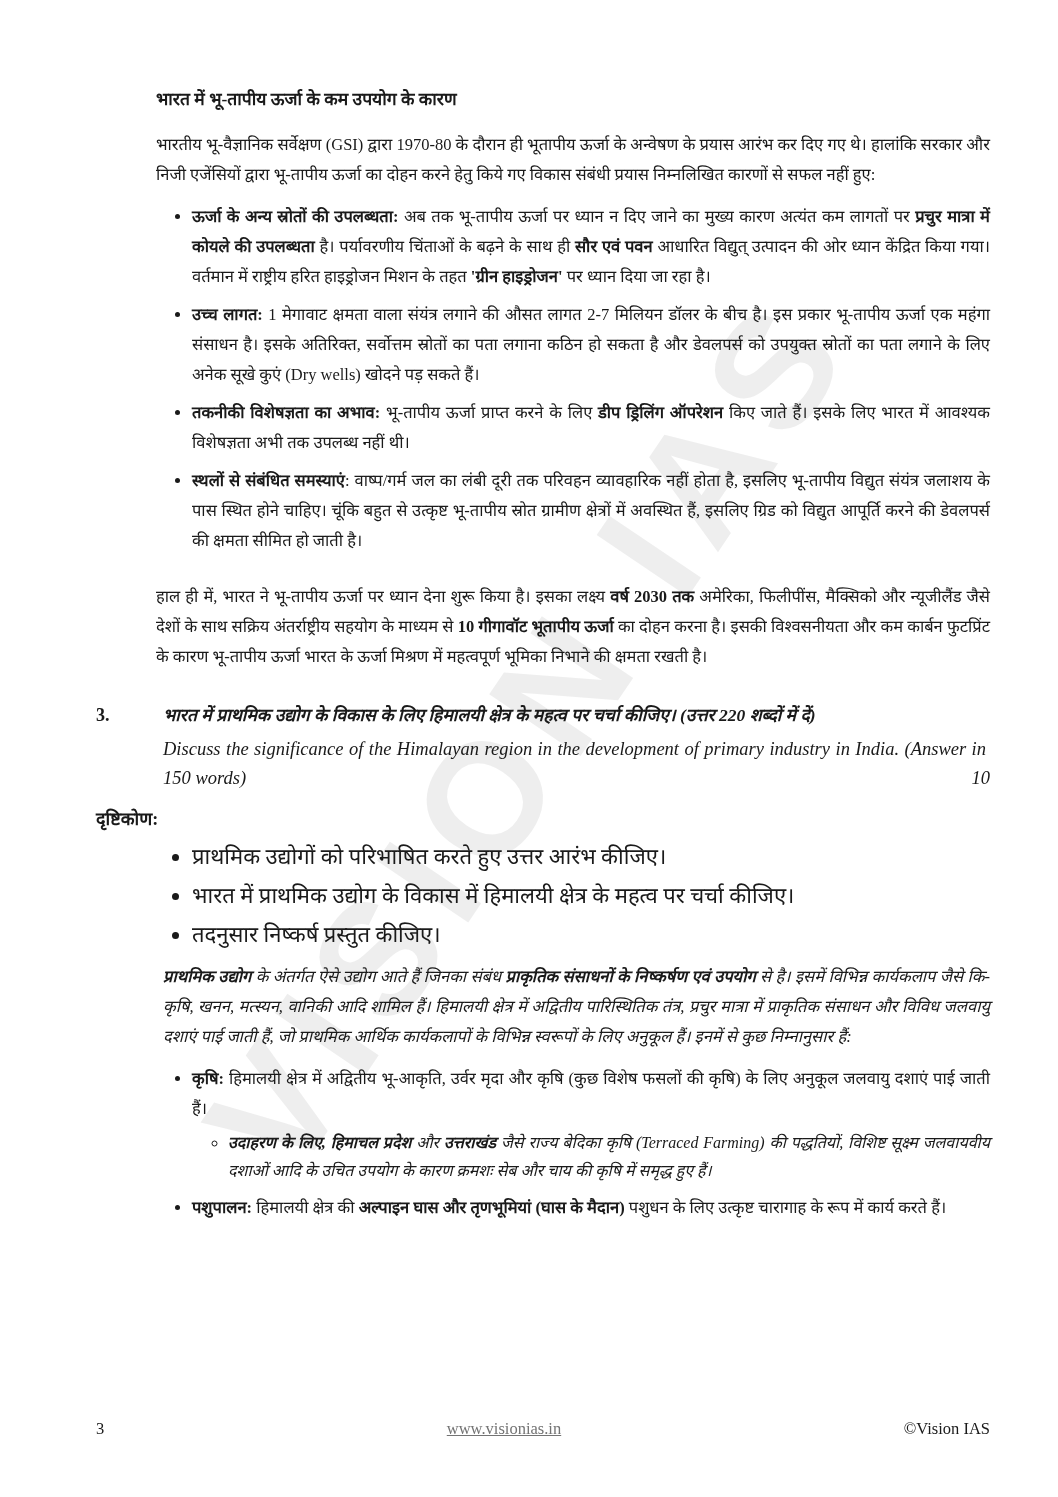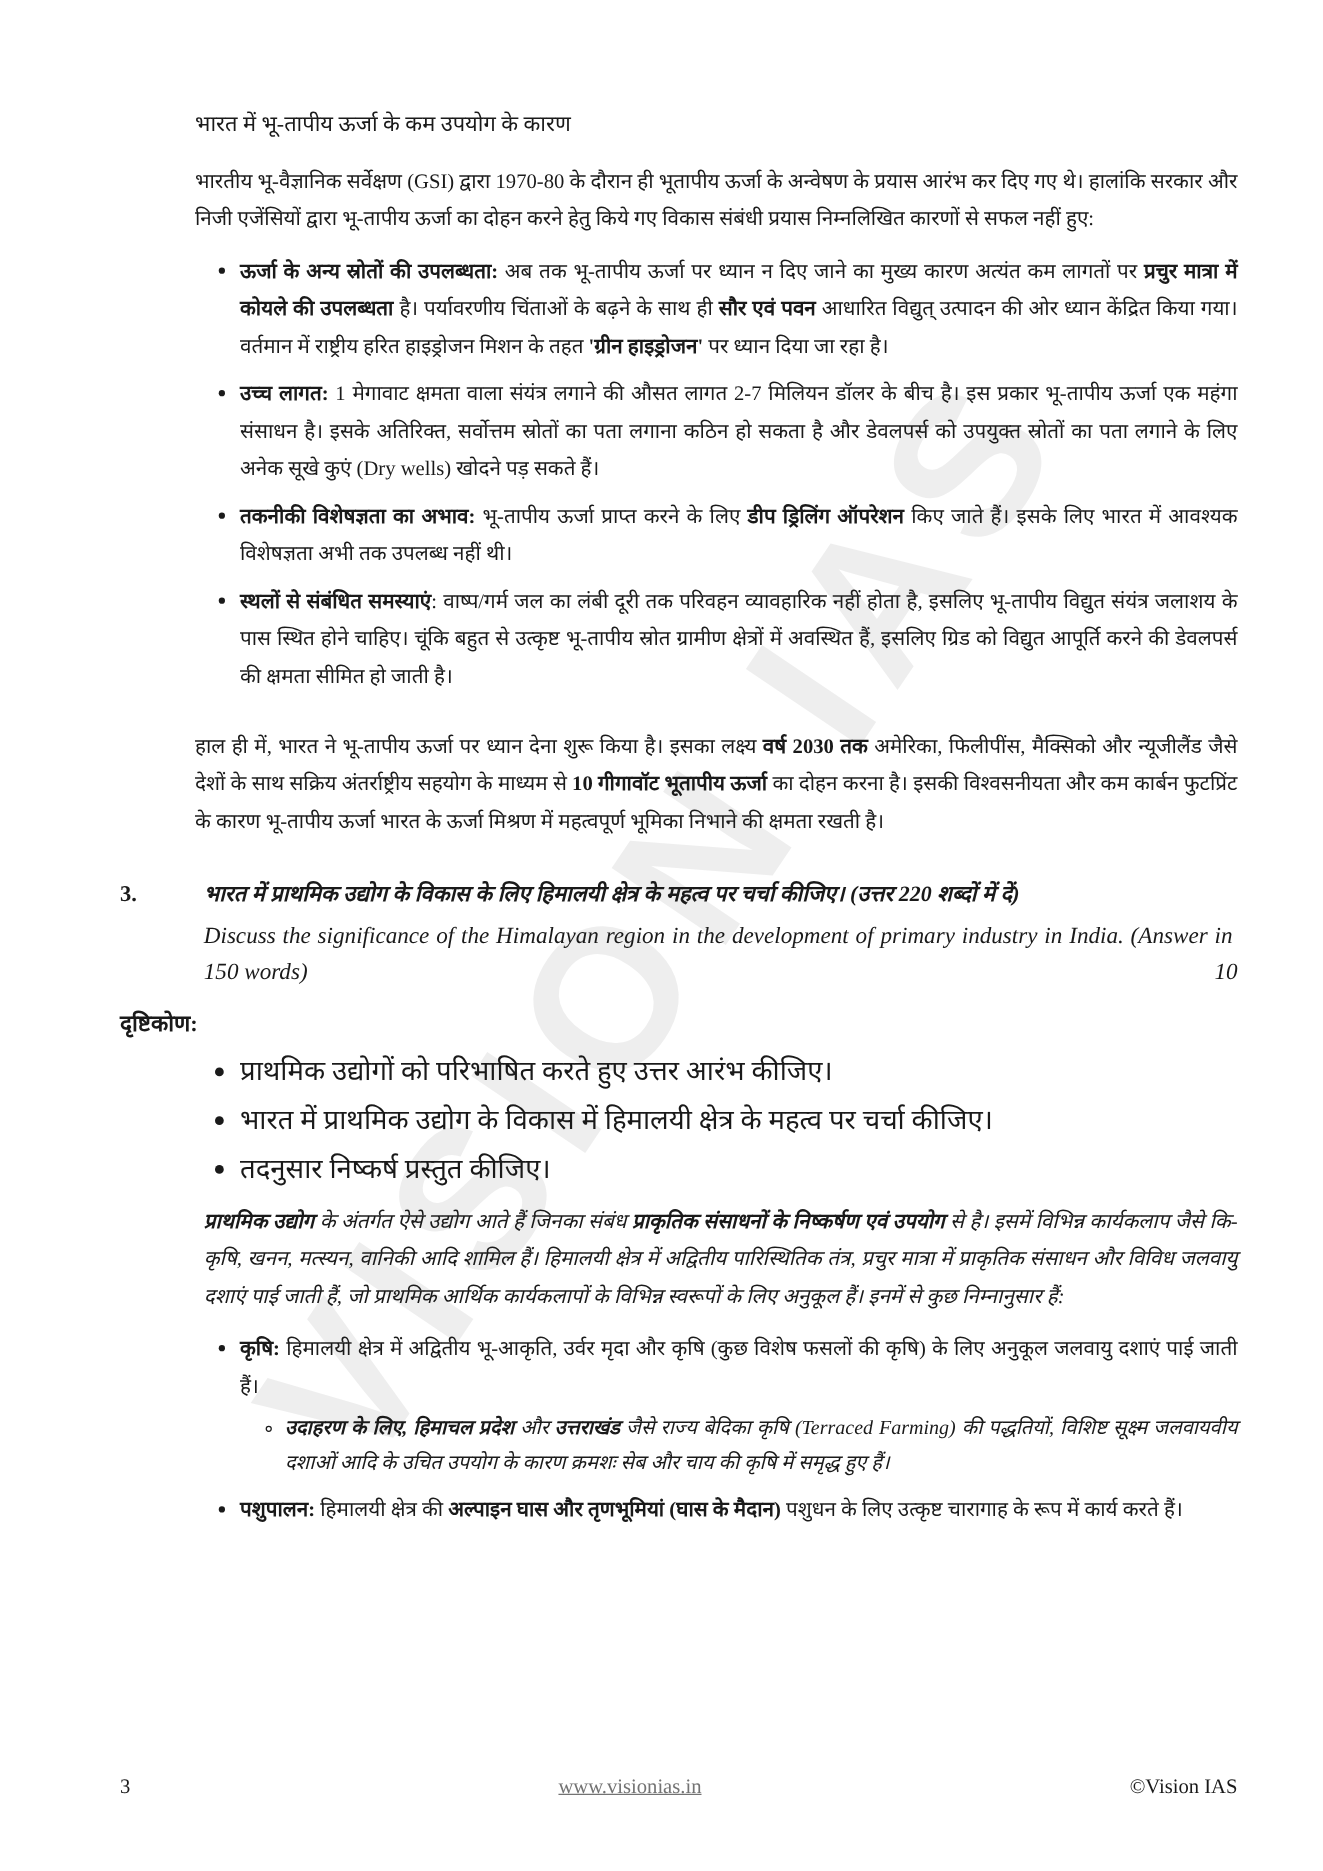--- a/index.html
+++ b/index.html
@@ -33,21 +33,21 @@
     z-index: 1;
     padding: 84px 68px 0 96px;
   }
   .b { font-weight: bold; }
   .i { }
 
   
   .topic { margin-left: 60px; }
   .heading {
     font-size: 17.5px;
-    font-weight: normal;
+    font-weight: bold;
     line-height: 30px;
     margin: 0 0 16px 0;
   }
   .para {
     font-size: 16.5px;
     line-height: 30px;
     text-align: justify;
     margin: 0 0 12px 0;
   }
   ul.bullets {

